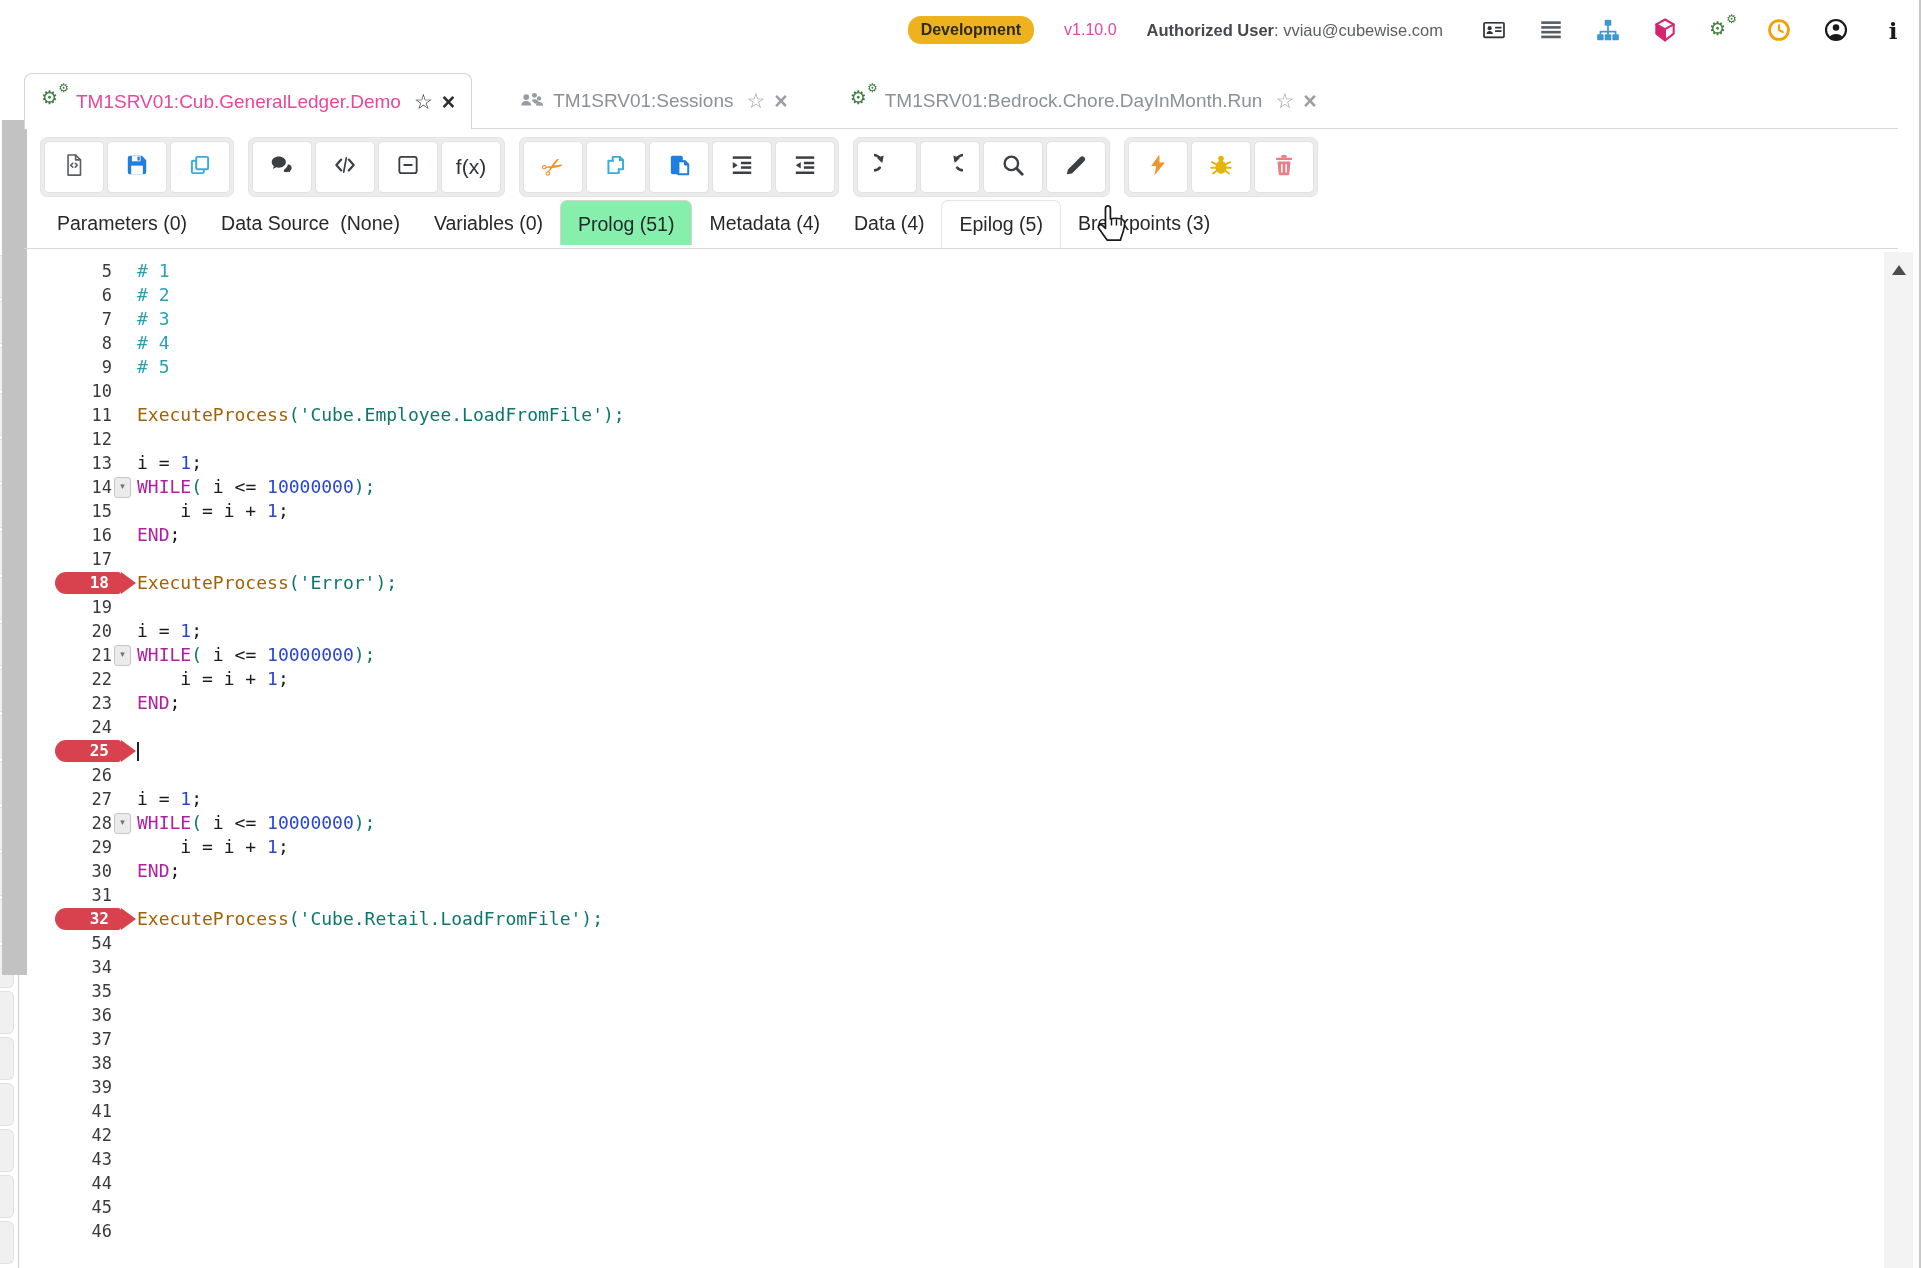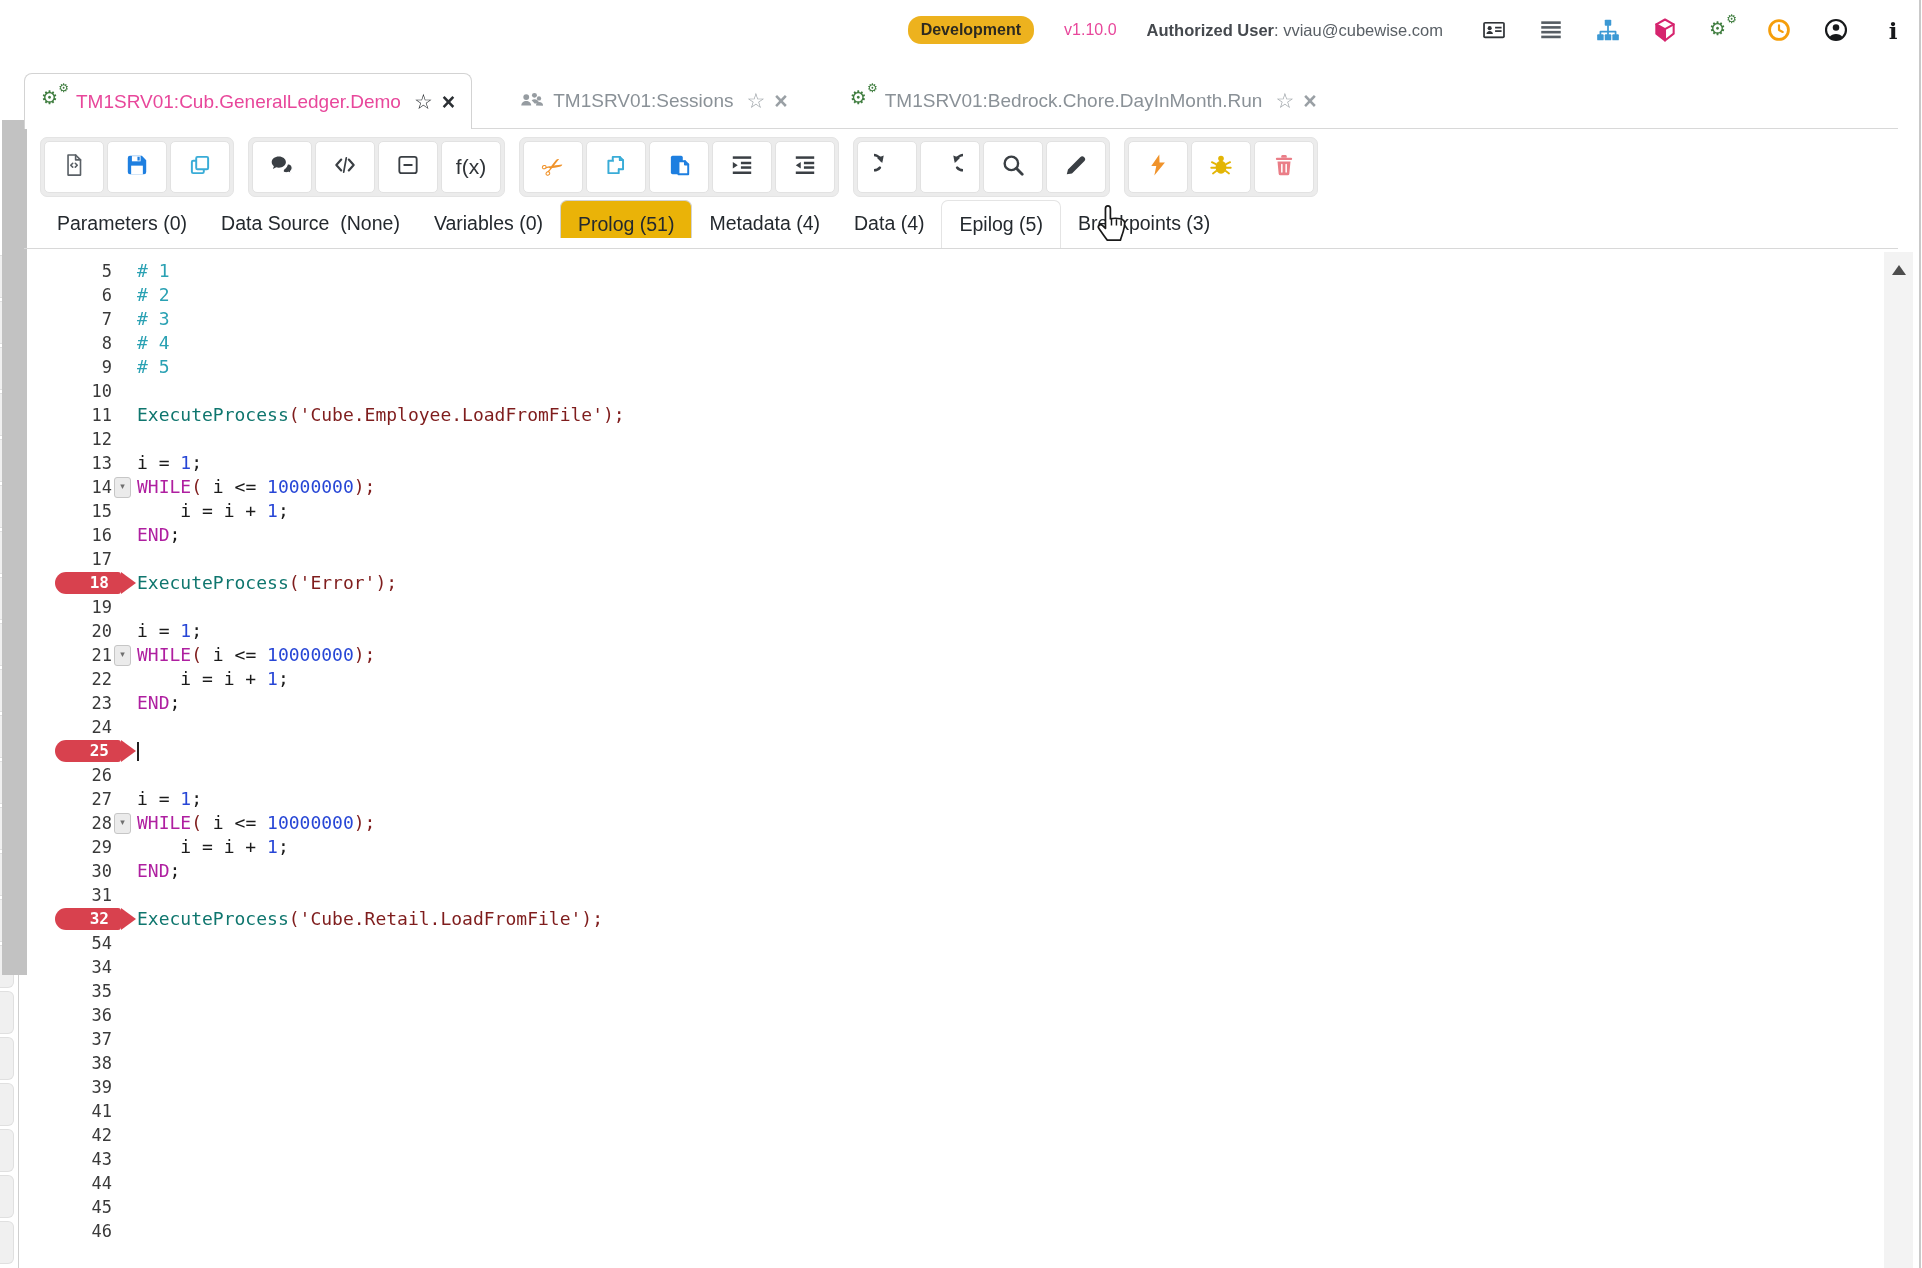--- a/index.html
+++ b/index.html
@@ -44,22 +44,22 @@
         display:flex;align-items:center;justify-content:center;cursor:pointer;}
   .ic-dark{color:#3a3f44}.ic-dim{color:#5a6066}.ic-blue{color:#1e7fe0}.ic-cyan{color:#39acd7}
   .ic-orange{color:#f0932b}.ic-gold{color:#e3b505}.ic-red{color:#ea7d87}
   .fxlab{font-size:21px;color:#2f3337;}
   .cutglyph{font-size:26px;color:#f0932b;display:inline-block;transform:rotate(-30deg);}
 
   
   .subline{position:absolute;top:248px;left:24px;width:1874px;height:1px;background:#d8d8d8;z-index:1;}
   .subtabs{position:absolute;top:200px;left:40px;height:49px;display:flex;z-index:0;}
   .stab{padding:0 17px;line-height:47px;font-size:19.5px;color:#24292e;cursor:pointer;white-space:pre;}
-  .stab.active{background:#eab308;border:1px solid #d3d3d3;border-bottom:none;border-radius:7px 7px 0 0;
-               position:relative;z-index:2;height:38px;box-sizing:border-box;}
+  .stab.active{background:#86efac;border:1px solid #d3d3d3;border-bottom:none;border-radius:7px 7px 0 0;
+               position:relative;z-index:2;height:45px;box-sizing:border-box;}
   .stab.hover{background:#fff;border:1px solid #e4e4e4;border-bottom:none;border-radius:7px 7px 0 0;
               box-sizing:border-box;}
 
   
   .sliver{position:absolute;top:250px;left:0;bottom:0;width:19px;border-right:1px solid #cfcfcf;
           padding-top:2px;box-sizing:border-box;overflow:hidden;}
   .sliver-box{width:13px;height:41px;margin:3px 0;background:#f0f0f0;border:1px solid #e0e0e0;
               border-left:none;border-radius:0 6px 6px 0;}
 
   
@@ -73,21 +73,21 @@
   .codeline{font-family:"DejaVu Sans Mono",monospace;font-size:18px;line-height:24px;
             white-space:pre;padding-left:1px;}
   .selbg{background:#CBDDF5;}
   .caret{display:inline-block;width:2px;height:19px;background:#222;vertical-align:-3px;margin-left:1px;}
   .bp{position:absolute;left:35px;top:1px;width:66px;height:22px;background:#D8414E;
       border-radius:11px 3px 3px 11px;color:#fff;font-family:"DejaVu Sans Mono",monospace;
       font-weight:bold;font-size:16px;line-height:22px;text-align:right;padding-right:12px;
       box-sizing:border-box;cursor:pointer;}
   .bp::after{content:"";position:absolute;right:-15px;top:0;width:0;height:0;
       border-left:15px solid #D8414E;border-top:11px solid transparent;border-bottom:11px solid transparent;}
-  .com{color:#2AA1B3}.fn{color:#0f766e}.nav{color:#7f1d1d}.kw{color:#AF1FA0}
+  .com{color:#2AA1B3}.fn{color:#a16207}.nav{color:#0f766e}.kw{color:#AF1FA0}
   .num{color:#2746D6}.pln{color:#1b1b1b}
 
   
   .sbtrack{position:absolute;left:1884px;top:252px;width:29px;height:1016px;background:#f3f3f3;}
   .sbarrow{width:0;height:0;margin:13px auto 0;border-left:7px solid transparent;
            border-right:7px solid transparent;border-bottom:10px solid #4d4d4d;cursor:pointer;}
   .sbthumb{position:absolute;left:2px;top:120px;width:25px;height:855px;background:#c2c2c2;cursor:pointer;}
   .rightedge{position:absolute;left:1919px;top:0;width:2px;height:100%;background:#c9c9c9;}
 
   .cursor-hand{position:absolute;left:1094px;top:200px;z-index:50;pointer-events:none;}

